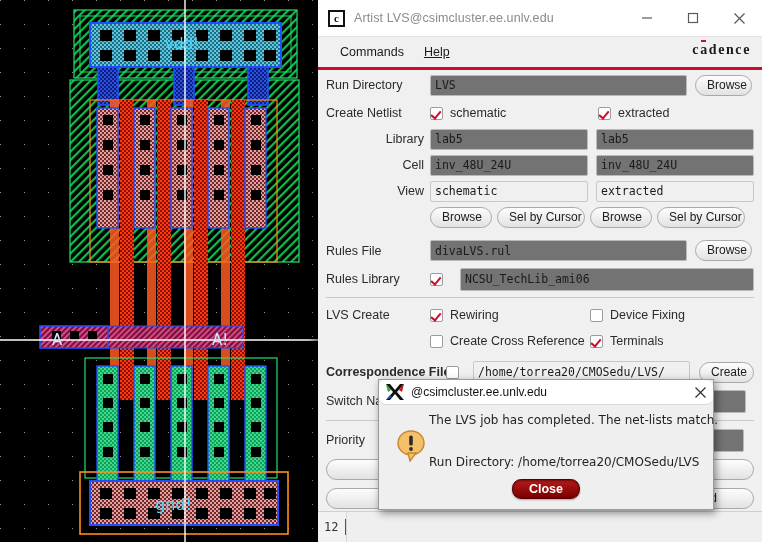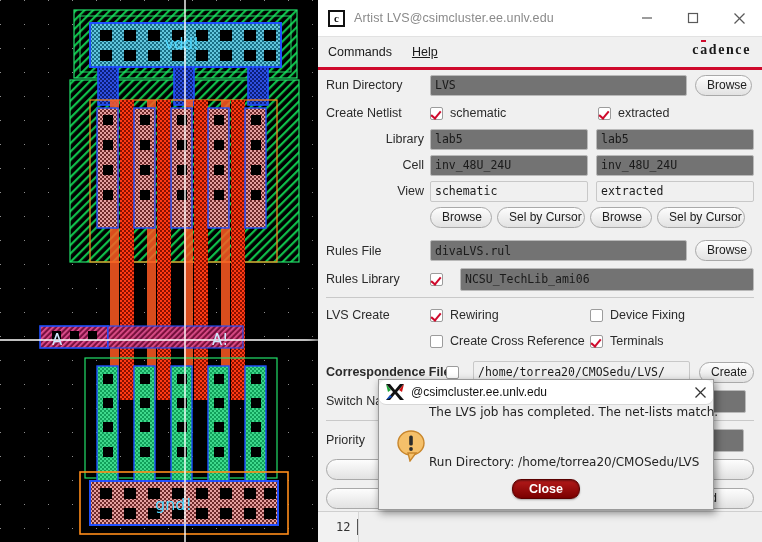--- a/index.html
+++ b/index.html
@@ -42,21 +42,21 @@
     width:46px;height:36px;display:flex;align-items:center;justify-content:center;
     color:#5a5a5a;
   }
   .winbtn svg{display:block;}
 
   .menubar{
     height:30px;background:#f0f0f0;display:flex;align-items:center;
     border-bottom:3px solid #cf0a2c;position:relative;
   }
   .menu-item{font-size:12.5px;color:#1a1a1a;margin-left:12px;padding:2px 4px;}
-  .menu-item.first{margin-left:6px;}
+  .menu-item.first{margin-left:18px;}
   .menu-item u{text-decoration:underline;}
   .brand{
     position:absolute;right:11px;top:5px;
     font:600 14px "Liberation Serif", serif;color:#1a1a1a;
     letter-spacing:1.6px;
   }
   .brand .macron{position:relative;}
   .brand .macron:after{
     content:"";position:absolute;left:1px;right:3px;top:-2px;height:2px;background:#cf0a2c;
   }
@@ -98,21 +98,21 @@
   .cbtext{font-size:12.5px;color:#2b2b2b;margin-left:7px;white-space:nowrap;}
   .cbgroup{display:flex;align-items:center;}
 
   .rule{height:1px;background:#c9c9c9;margin:4px 0 4px 0;}
 
   
   .cmdline{
     position:absolute;left:0;bottom:0;width:444px;height:30px;
     background:#f2f2f2;border-top:1px solid #cfcfcf;display:flex;align-items:center;
   }
-  .cmdline .num{font-size:12px;color:#333;margin-left:18px;font-family:"DejaVu Sans Mono",monospace;}
+  .cmdline .num{font-size:12px;color:#333;margin-left:6px;font-family:"DejaVu Sans Mono",monospace;}
   .cmdline .caret{width:1px;height:16px;background:#555;margin-left:7px;}
   .cmdline .field{flex:1;height:30px;background:#efefef;border-left:1px solid #d6d6d6;}
 
   
   .peek{
     position:absolute;top:0;left:565px;width:120px;height:11px;
     background:#f0f0f0;border:1px solid #c0c0c0;box-sizing:border-box;
     overflow:hidden;
   }
   .peek .peek-txt{
@@ -132,21 +132,21 @@
   }
   .xlogo{width:20px;height:18px;margin-left:6px;margin-right:6px;flex:0 0 auto;}
   .dlg-title-text{font-size:12px;color:#111;flex:1;white-space:nowrap;}
   .dlg-close{width:26px;height:24px;display:flex;align-items:center;justify-content:center;color:#333;}
   .dlg-body{position:relative;height:104px;}
   .warn-ico{position:absolute;left:17px;top:25px;width:34px;height:32px;}
   .dlg-line{
     position:absolute;left:50px;font-family:"DejaVu Sans","Liberation Sans",sans-serif;
     font-size:12px;color:#242424;white-space:nowrap;
   }
-  .dlg-line.l1{top:0;}
+  .dlg-line.l1{top:8px;}
   .dlg-line.l2{top:50px;}
   .close-btn{
     position:absolute;left:50%;transform:translateX(-50%);top:74px;
     background:linear-gradient(#b41a1a,#7a0000);
     color:#fff;font:bold 12.5px "Liberation Sans",sans-serif;
     border:1px solid #5a0000;border-radius:9px;
     padding:2px 16px;box-shadow:0 1px 2px rgba(0,0,0,.4) inset, 0 1px 2px rgba(0,0,0,.3);
     cursor:default;
   }
 </style>

